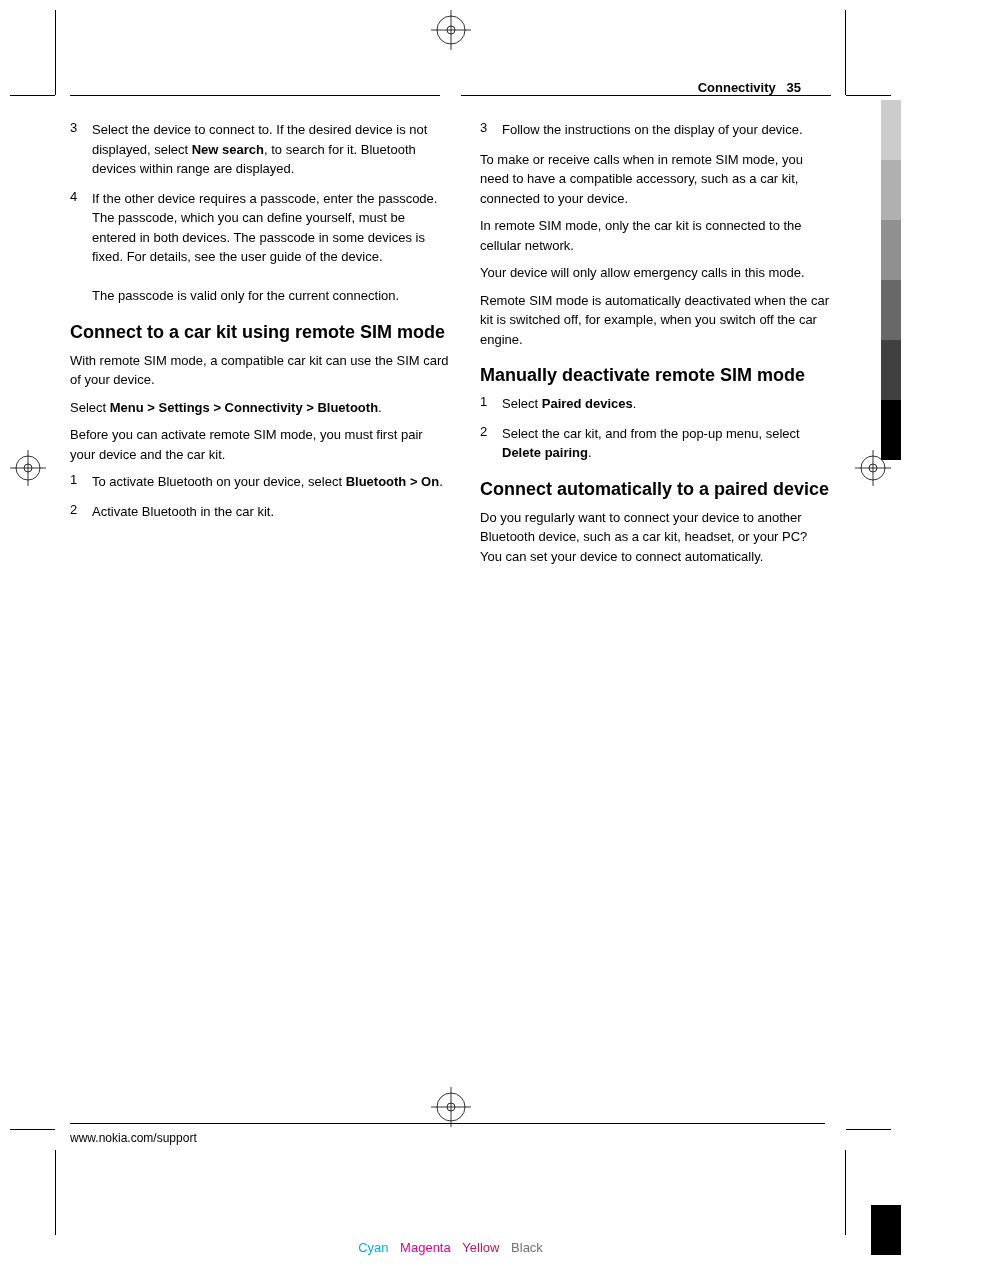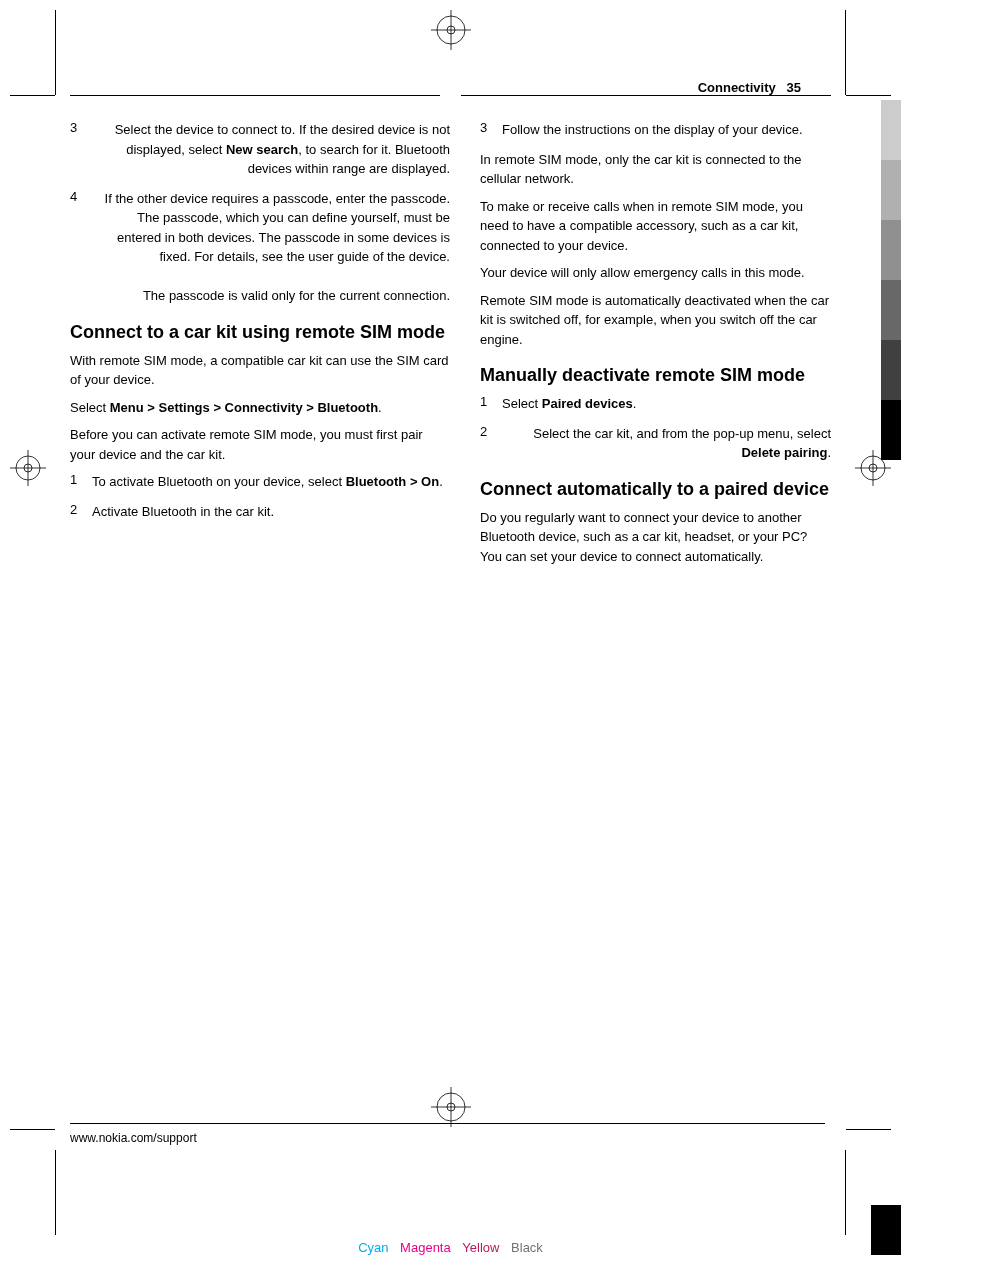--- a/index.html
+++ b/index.html
@@ -79,21 +79,20 @@
     }
 
     .list-num {
       min-width: 22px;
       font-size: 13px;
     }
 
     .list-text {
       font-size: 13px;
       line-height: 1.5;
-      text-align: right;
     }
 
     
     .section-heading {
       font-size: 18px;
       font-weight: bold;
       margin-top: 14px;
       margin-bottom: 6px;
       line-height: 1.4;
     }
@@ -333,25 +332,25 @@
     <div class="col-right">
 
       <div class="list-item">
         <span class="list-num">3</span>
         <span class="list-text">
           Follow the instructions on the display of your device.
         </span>
       </div>
 
       <p class="body-text">
+        To make or receive calls when in remote SIM mode, you need to have a compatible accessory, such as a car kit, connected to your device.
+      </p>
+
+      <p class="body-text">
         In remote SIM mode, only the car kit is connected to the cellular network.
-      </p>
-
-      <p class="body-text">
-        To make or receive calls when in remote SIM mode, you need to have a compatible accessory, such as a car kit, connected to your device.
       </p>
 
       <p class="body-text">
         Your device will only allow emergency calls in this mode.
       </p>
 
       <p class="body-text">
         Remote SIM mode is automatically deactivated when the car kit is switched off, for example, when you switch off the car engine.
       </p>
 

